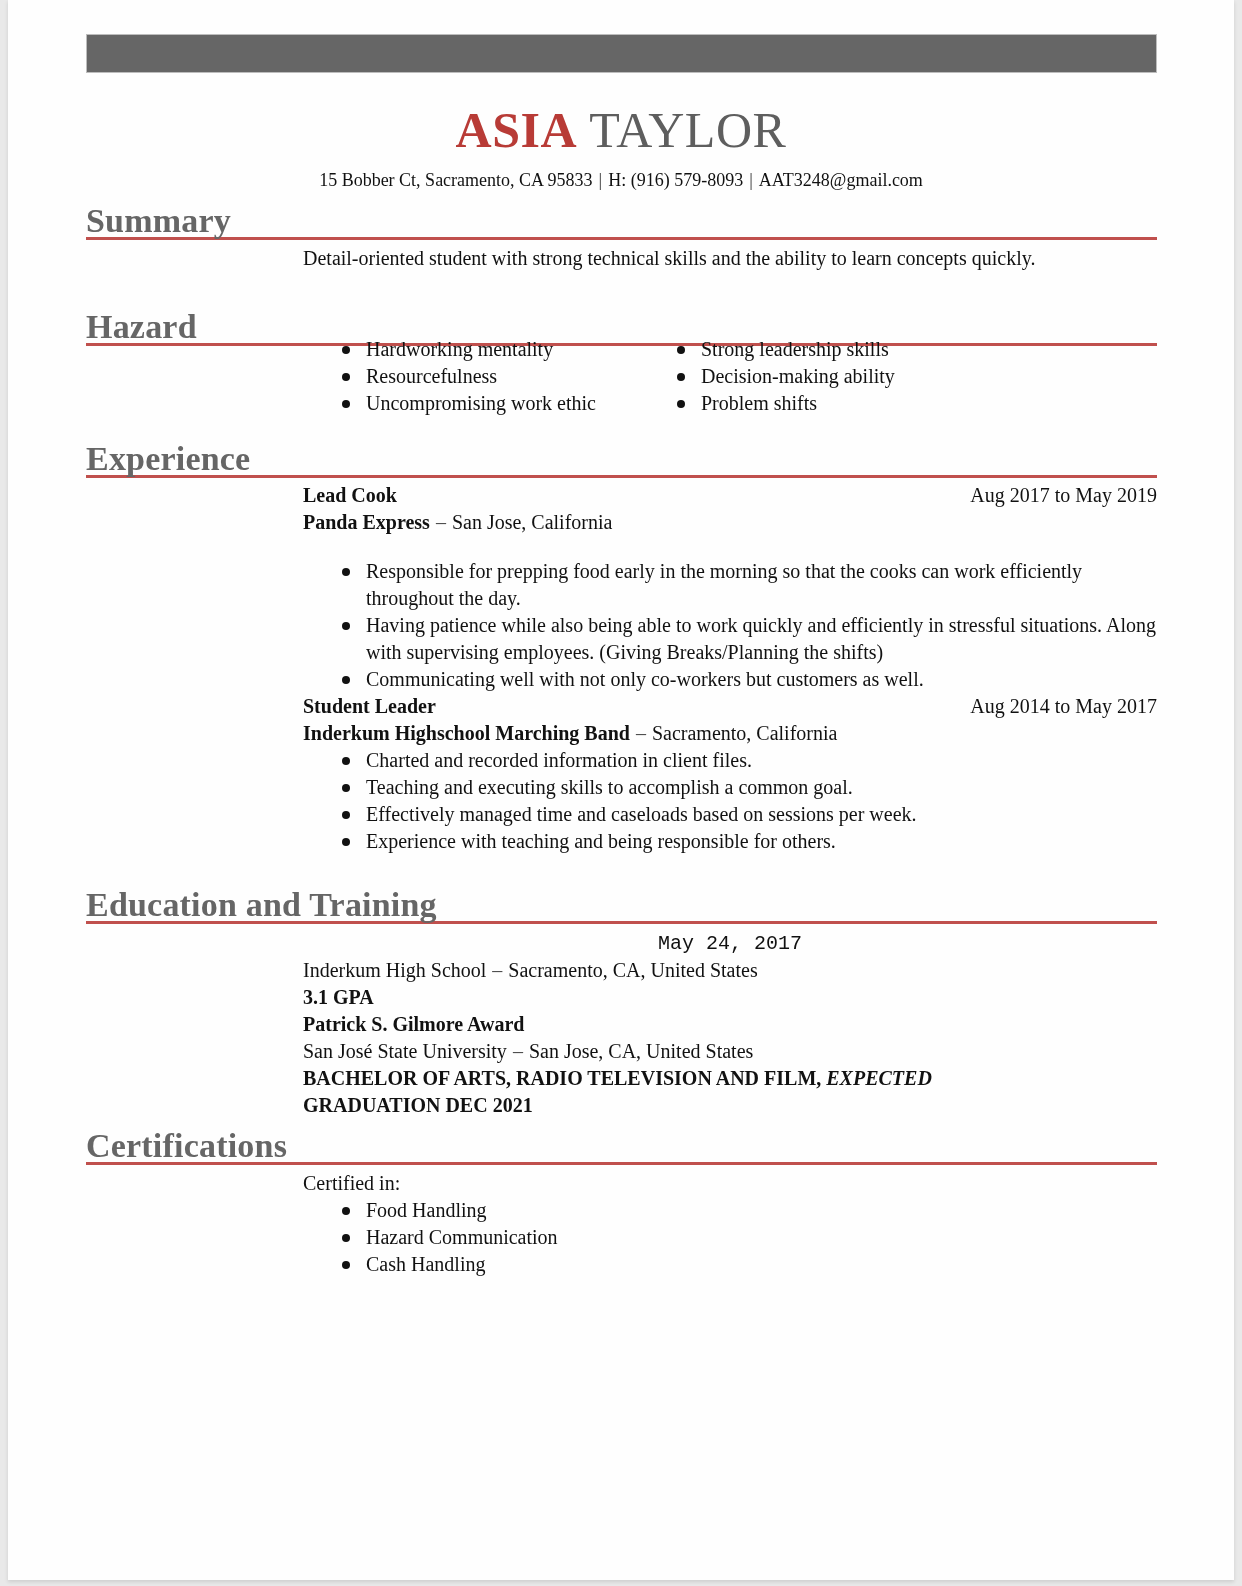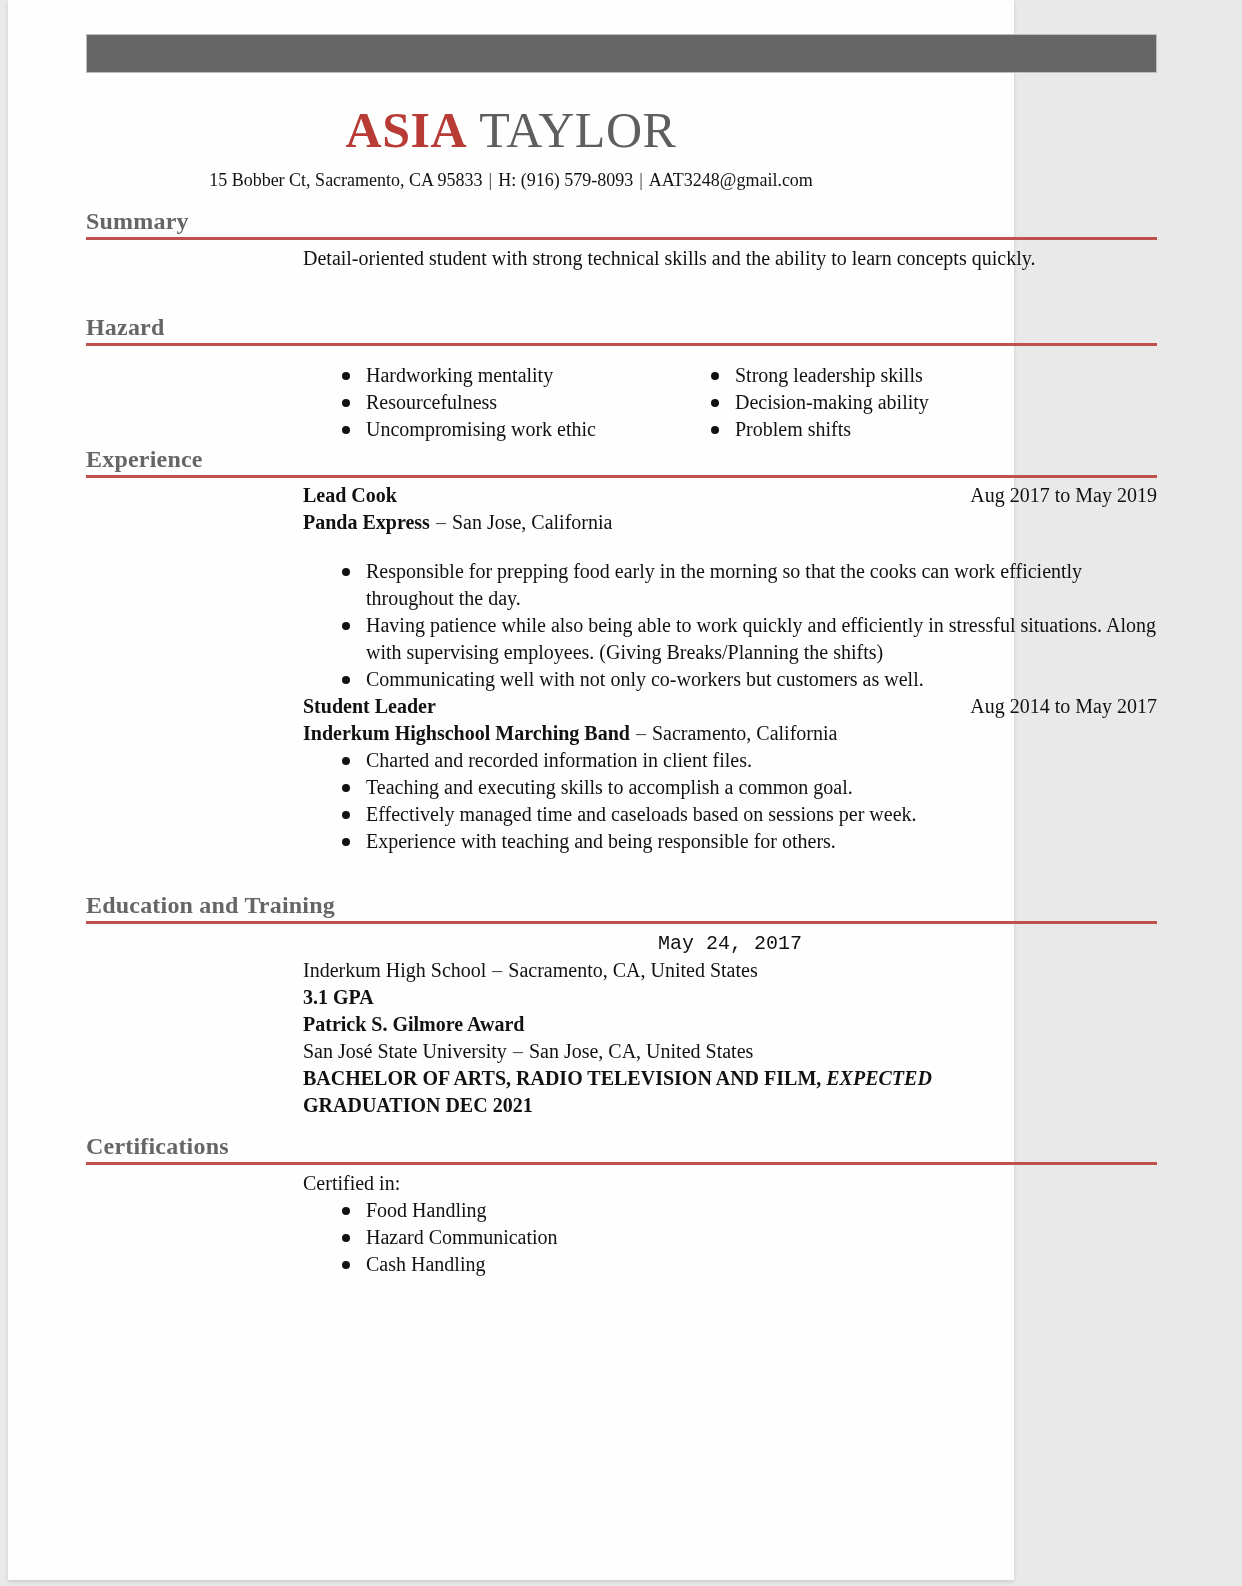--- a/index.html
+++ b/index.html
@@ -7,21 +7,21 @@
     width: 1242px; height: 1586px;
     background: #e9e9e9;
     position: relative;
     overflow: hidden;
     font-family: "Liberation Serif", "DejaVu Serif", serif;
     color: #111;
   }
   .page {
     position: absolute;
     left: 8px; top: 0;
-    width: 1006px; height: 1580px;
+    width: 1226px; height: 1580px;
     background: #fefefe;
     box-shadow: 0 2px 4px rgba(0,0,0,0.12);
   }
   .topbar {
     position: absolute;
     left: 78px; top: 34px;
     width: 1071px; height: 39px;
     background: #666666;
     border: 1px solid #bdbdbd;
     box-sizing: border-box;
@@ -45,21 +45,21 @@
   }
   .contact .sep { padding: 0 6px; color: #333; }
 
   .section-head {
     position: absolute;
     left: 78px; width: 1071px;
     border-bottom: 3px solid #c0504d;
   }
   .section-head span {
     display: block;
-    font-size: 24px;
+    font-size: 34px;
     color: #666;
     line-height: 32px;
     font-weight: bold;
     letter-spacing: 0.2px;
   }
   .block {
     position: absolute;
     left: 295px; width: 854px;
     font-size: 20px;
     line-height: 27px;
@@ -101,21 +101,21 @@
   </div>
 
   <div class="section-head" style="top:205px;">
     <span>Summary</span>
   </div>
   <div class="block" style="top:245px; width:790px;">Detail-oriented student with strong technical skills and the ability to learn concepts quickly.</div>
 
   <div class="section-head" style="top:311px;">
     <span>Hazard</span>
   </div>
-  <div class="block skills" style="top:362px;gap:34px;">
+  <div class="block skills" style="top:336px;">
     <ul>
       <li class="bul">Hardworking mentality</li>
       <li class="bul">Resourcefulness</li>
       <li class="bul">Uncompromising work ethic</li>
     </ul>
     <ul>
       <li class="bul">Strong leadership skills</li>
       <li class="bul">Decision-making ability</li>
       <li class="bul">Problem shifts</li>
     </ul>

